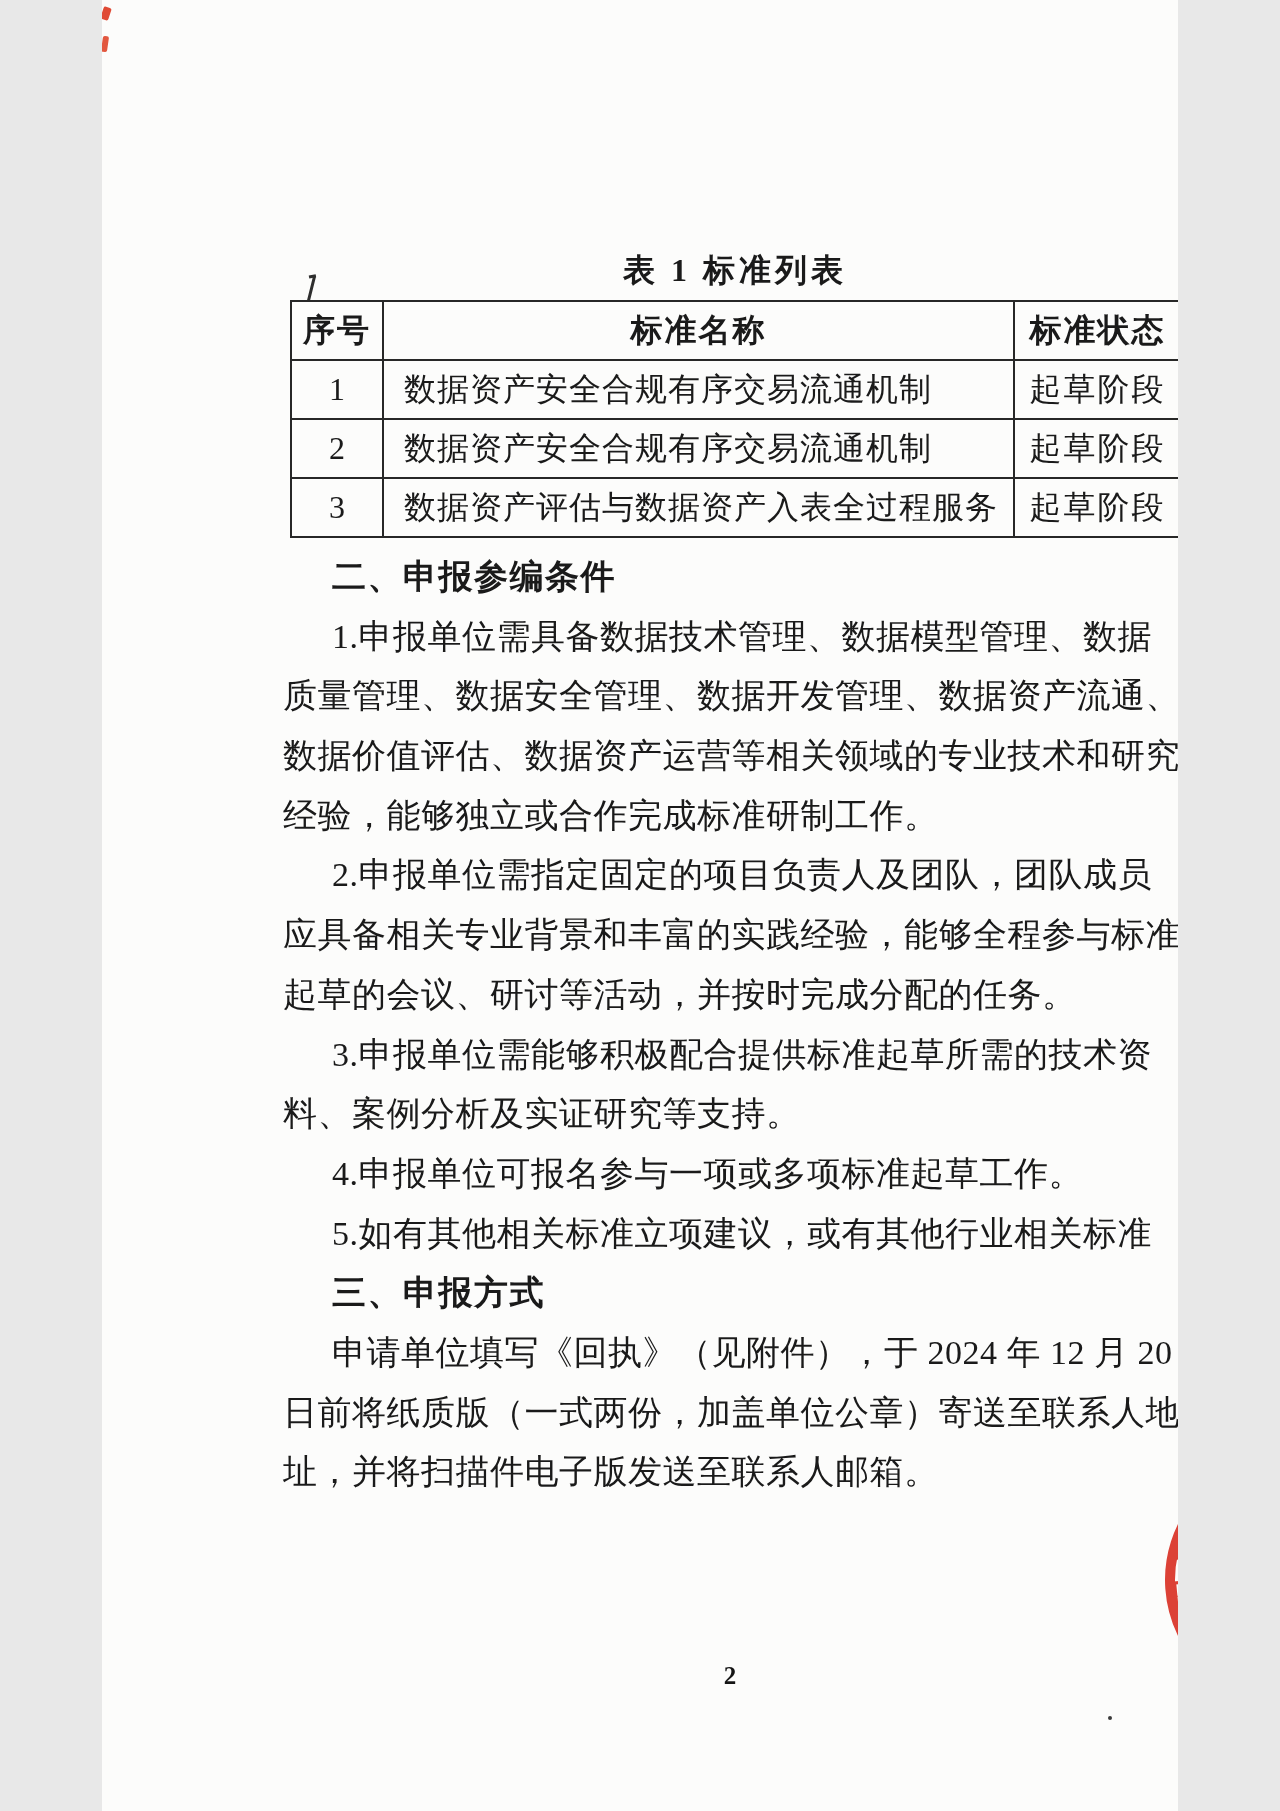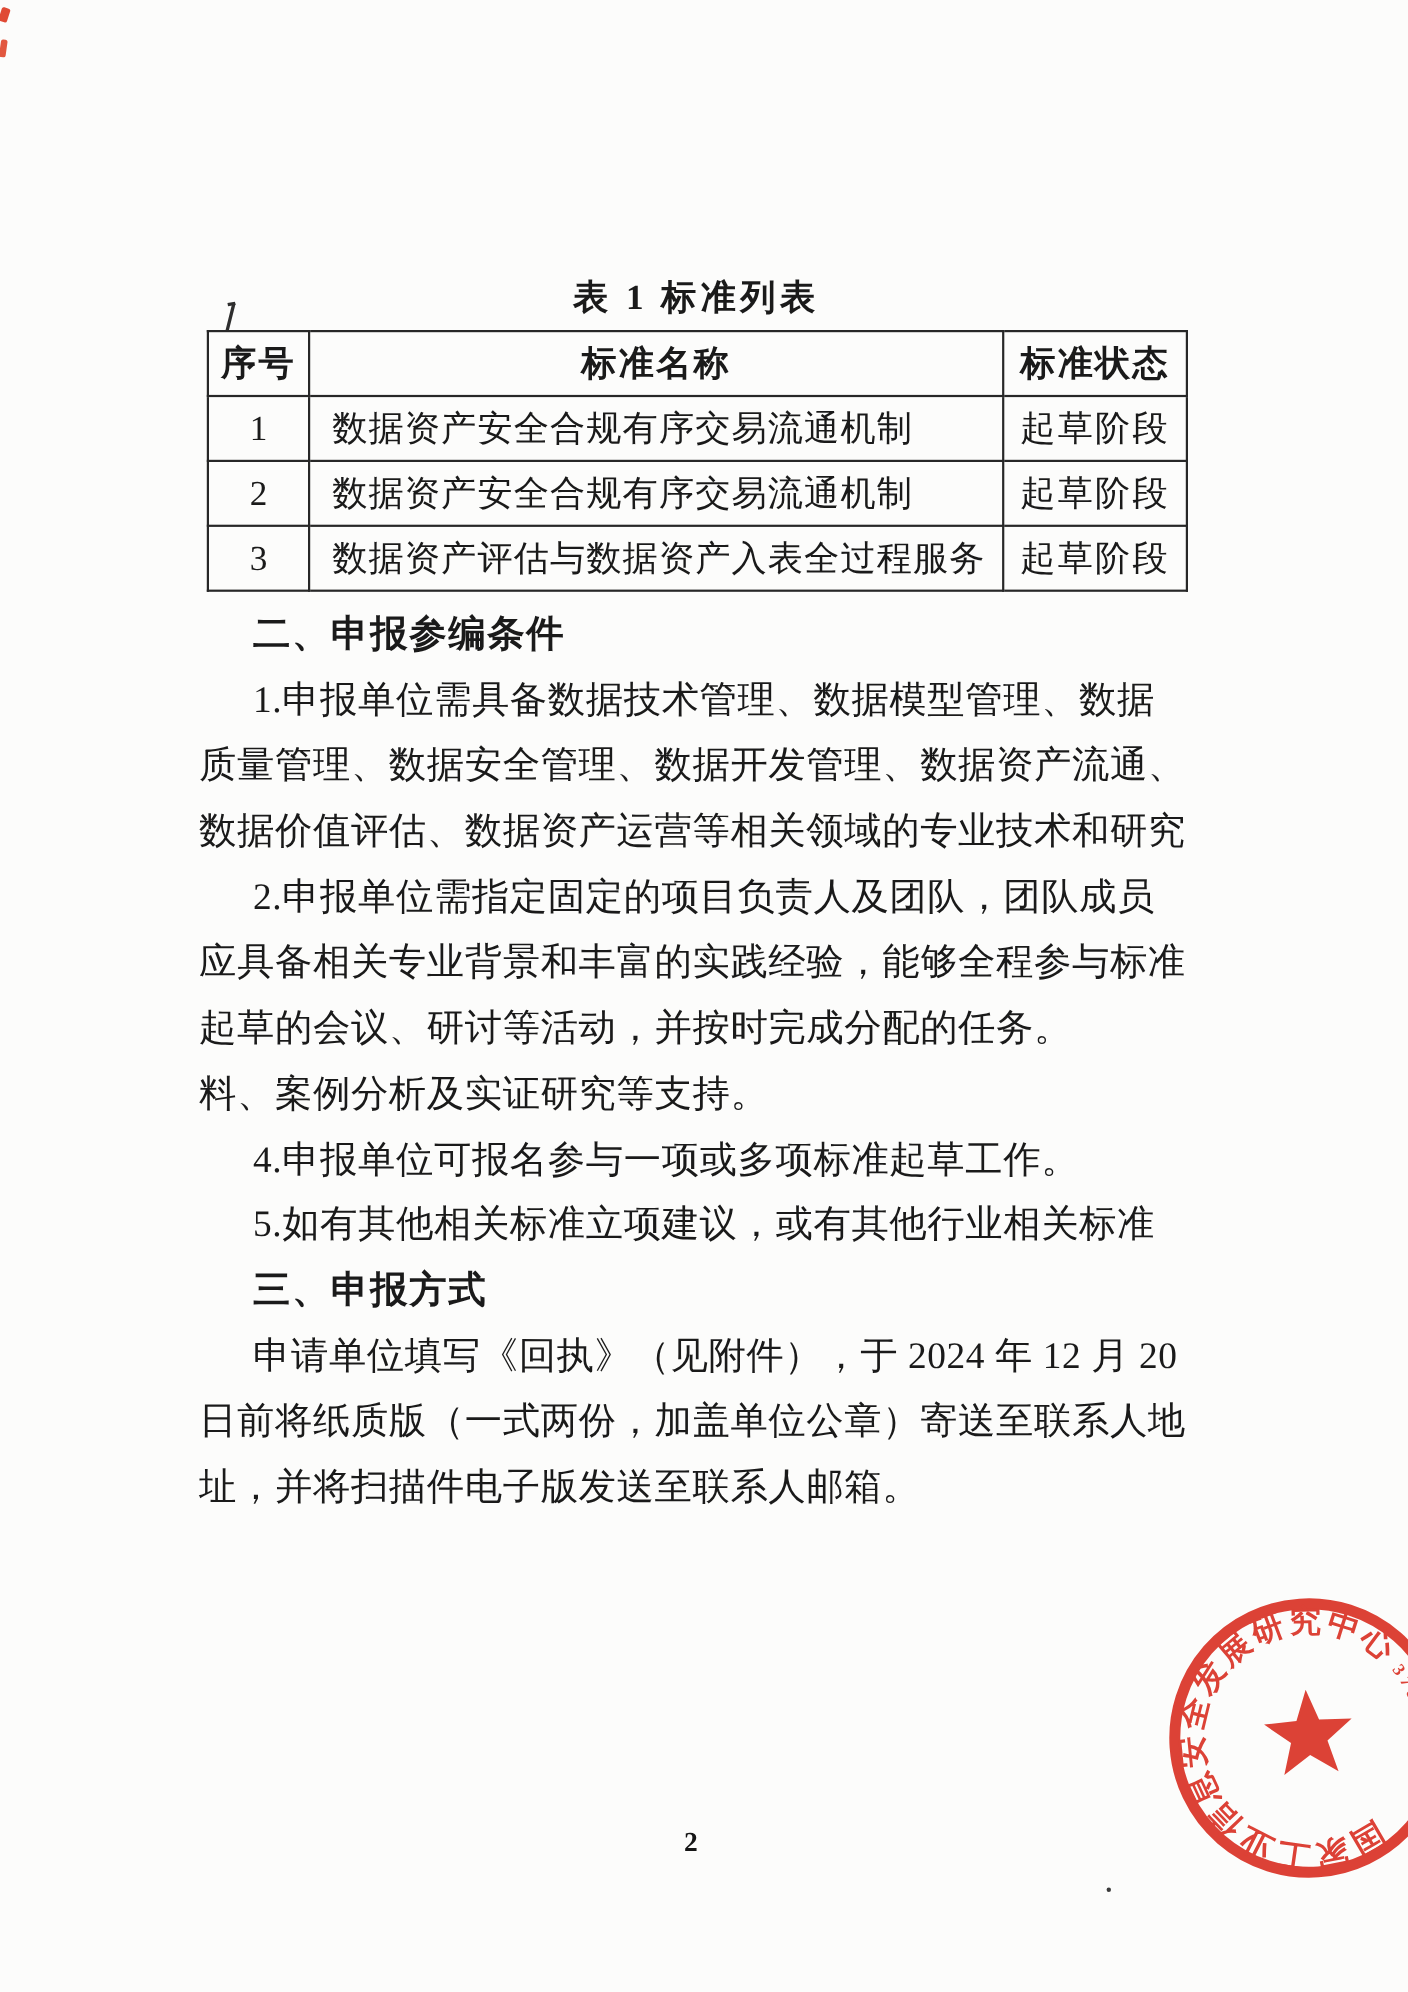--- a/index.html
+++ b/index.html
@@ -1,18 +1,18 @@
 <!DOCTYPE html>
 <html><head>
 <meta charset="utf-8">
 <style>
   html,body{margin:0;padding:0;background:#e8e8e8;}
   .page{
     position:relative;
-    width:1280px;height:1811px;
+    width:1076px;height:1811px;
     margin:0 auto;
     background:#fcfcfb;
     overflow:hidden;
     font-family:"Liberation Serif","DejaVu Serif",serif;
     color:#1a1a1a;
   }
   
   .table-title{
     position:absolute;left:188px;top:249px;width:890px;
     text-align:center;font-size:32px;font-weight:700;
@@ -124,27 +124,29 @@
   <div class="body-text">
 
       <div class="line h">二、申报参编条件</div>
 
       <div class="line p">1.申报单位需具备数据技术管理、数据模型管理、数据</div>
 
       <div class="line c">质量管理、数据安全管理、数据开发管理、数据资产流通、</div>
 
       <div class="line c">数据价值评估、数据资产运营等相关领域的专业技术和研究</div>
 
+      <div class="line c">经验，能够独立或合作完成标准研制工作。</div>
 
       <div class="line p">2.申报单位需指定固定的项目负责人及团队，团队成员</div>
 
       <div class="line c">应具备相关专业背景和丰富的实践经验，能够全程参与标准</div>
 
       <div class="line c">起草的会议、研讨等活动，并按时完成分配的任务。</div>
 
+      <div class="line p">3.申报单位需能够积极配合提供标准起草所需的技术资</div>
 
       <div class="line c">料、案例分析及实证研究等支持。</div>
 
       <div class="line p">4.申报单位可报名参与一项或多项标准起草工作。</div>
 
       <div class="line p">5.如有其他相关标准立项建议，或有其他行业相关标准</div>
 
 
       <div class="line h">三、申报方式</div>
 

